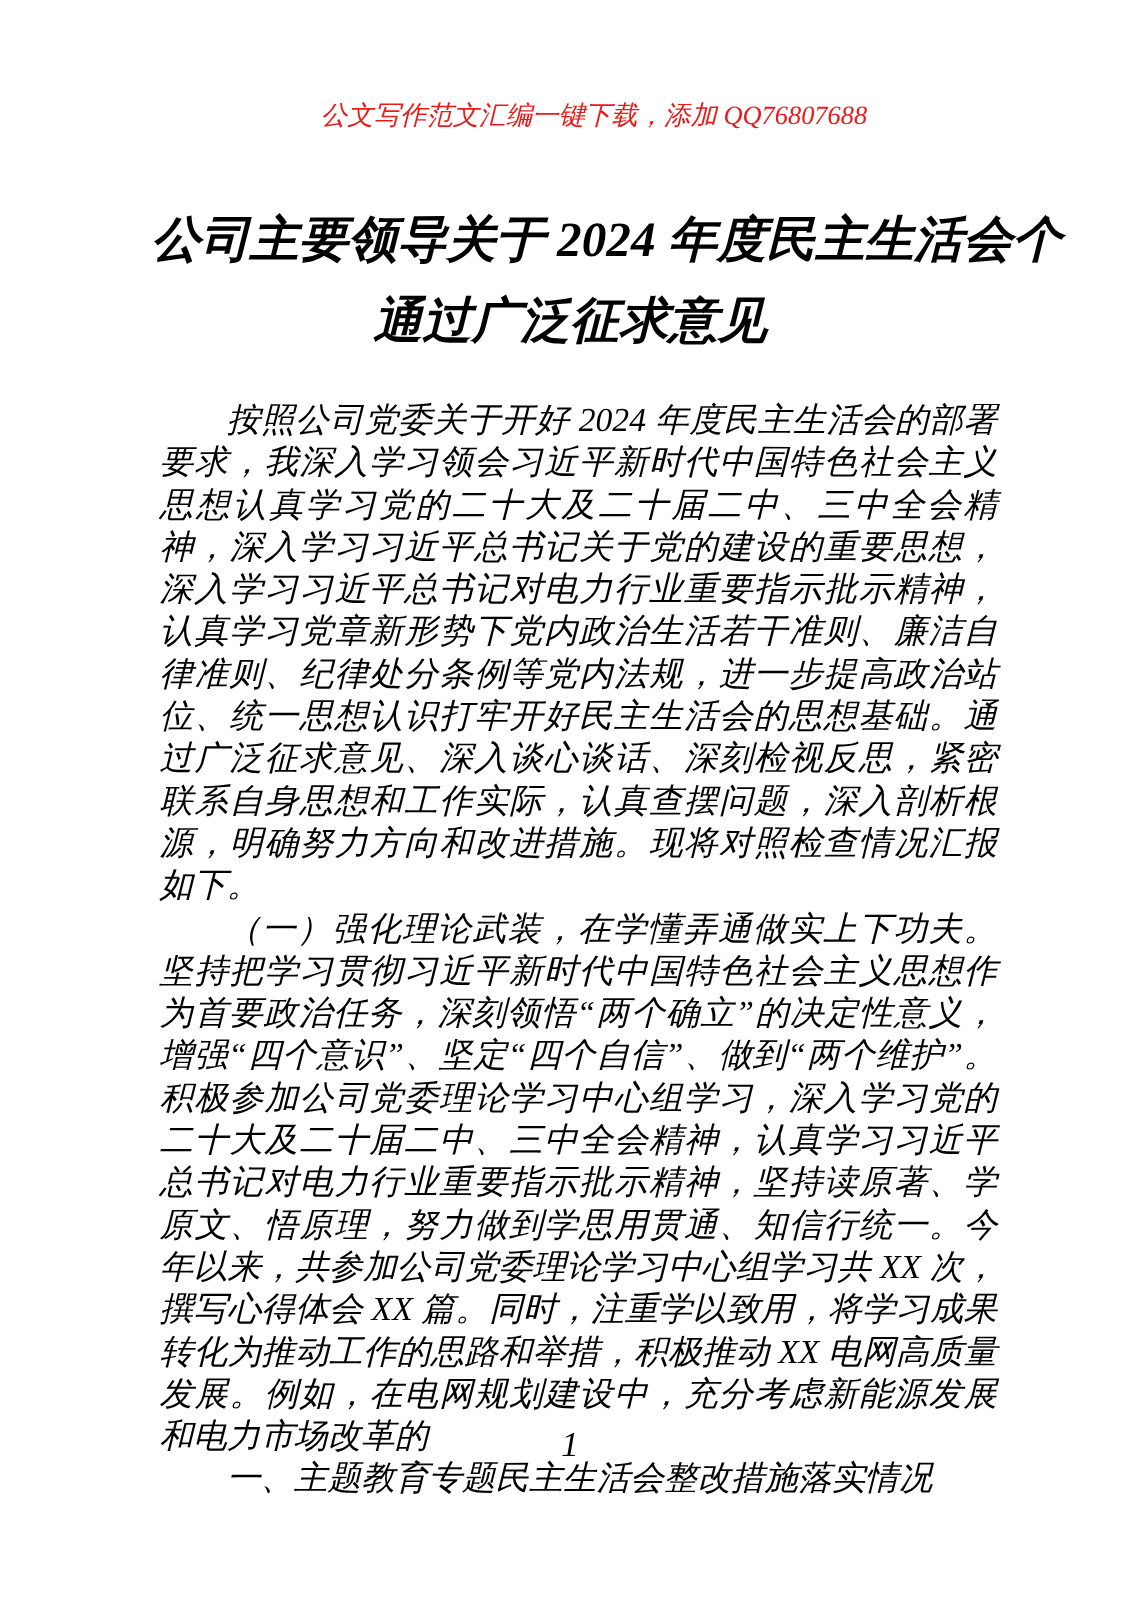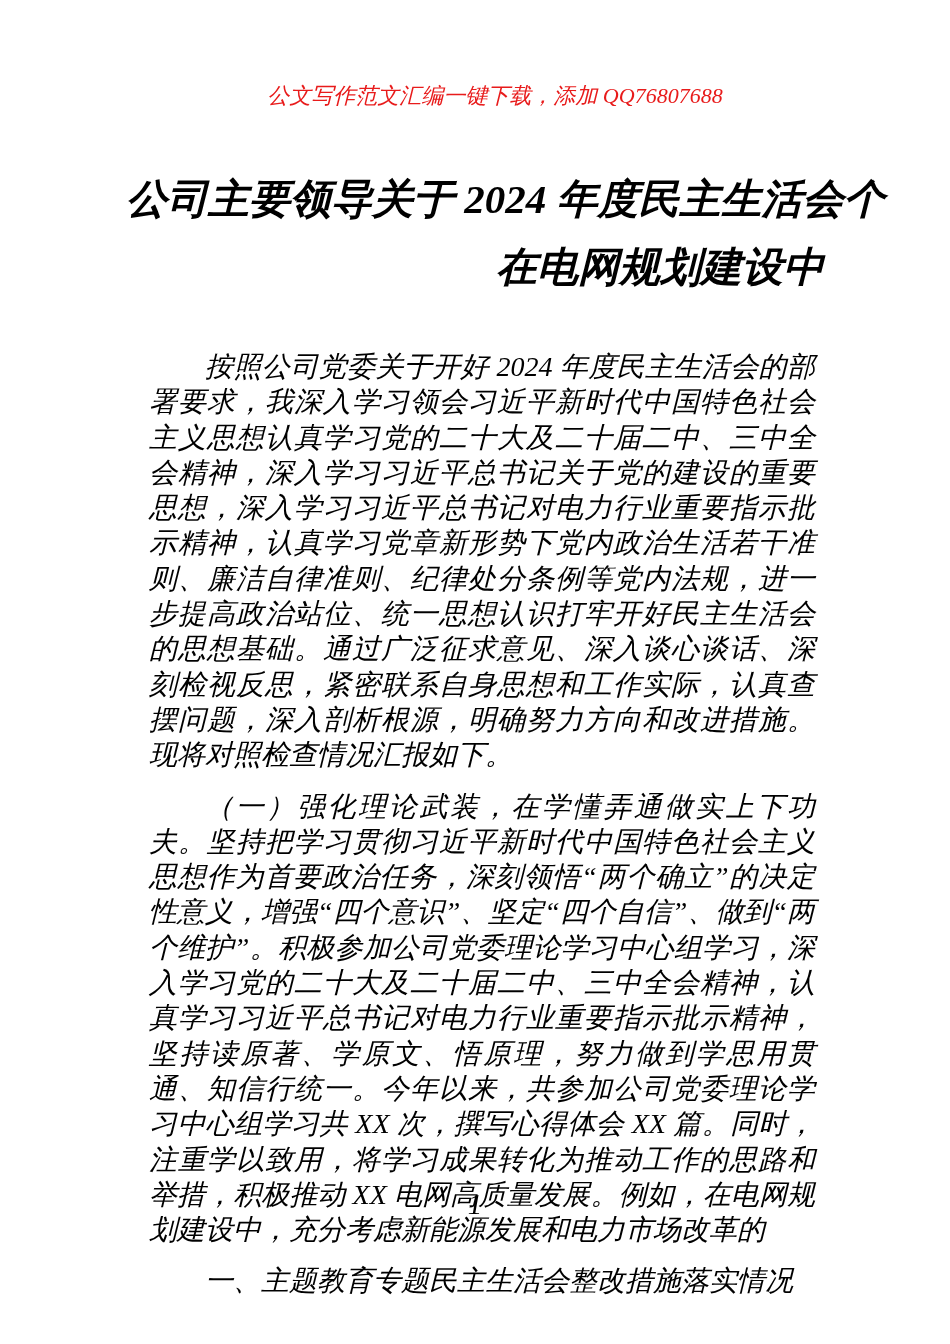--- a/index.html
+++ b/index.html
@@ -26,40 +26,40 @@
     font-size: 22px;
     line-height: 26px;
     color: #e81b1b;
     white-space: nowrap;
   }
   .doc-title {
     position: absolute;
     top: 165px;
     left: 126px;
     width: 698px;
-    text-align: right;
+    text-align: center;
     font-weight: 700;
     font-size: 41px;
     color: #000000;
   }
   .title-line {
     line-height: 68px;
     white-space: nowrap;
   }
   .doc-body {
     position: absolute;
     top: 333px;
     left: 133px;
     width: 698px;
     font-size: 28px;
     line-height: 35.3px;
     text-align: justify;
   }
   .doc-body p {
-    margin: 16px;
+    margin: 0;
     padding: 0;
     text-indent: 2em;
   }
   .page-number {
     position: absolute;
     top: 1188px;
     left: 0;
     width: 950px;
     text-align: center;
     font-size: 29px;
@@ -70,21 +70,21 @@
 </style>
 </head>
 <body>
 
 <div class="page">
 
   <div class="header-notice">公文写作范文汇编一键下载，添加 QQ76807688</div>
 
   <div class="doc-title">
     <div class="title-line">公司主要领导关于 2024 年度民主生活会个</div>
-    <div class="title-line">在电网规划建设中</div>
+    <div class="title-line">通过广泛征求意见</div>
   </div>
 
   <div class="doc-body">
     <p>按照公司党委关于开好 2024 年度民主生活会的部署要求，我深入学习领会习近平新时代中国特色社会主义思想认真学习党的二十大及二十届二中、三中全会精神，深入学习习近平总书记关于党的建设的重要思想，深入学习习近平总书记对电力行业重要指示批示精神，认真学习党章新形势下党内政治生活若干准则、廉洁自律准则、纪律处分条例等党内法规，进一步提高政治站位、统一思想认识打牢开好民主生活会的思想基础。通过广泛征求意见、深入谈心谈话、深刻检视反思，紧密联系自身思想和工作实际，认真查摆问题，深入剖析根源，明确努力方向和改进措施。现将对照检查情况汇报如下。</p>
     <p>（一）强化理论武装，在学懂弄通做实上下功夫。坚持把学习贯彻习近平新时代中国特色社会主义思想作为首要政治任务，深刻领悟“两个确立”的决定性意义，增强“四个意识”、坚定“四个自信”、做到“两个维护”。积极参加公司党委理论学习中心组学习，深入学习党的二十大及二十届二中、三中全会精神，认真学习习近平总书记对电力行业重要指示批示精神，坚持读原著、学原文、悟原理，努力做到学思用贯通、知信行统一。今年以来，共参加公司党委理论学习中心组学习共 XX 次，撰写心得体会 XX 篇。同时，注重学以致用，将学习成果转化为推动工作的思路和举措，积极推动 XX 电网高质量发展。例如，在电网规划建设中，充分考虑新能源发展和电力市场改革的</p>
     <p>一、主题教育专题民主生活会整改措施落实情况</p>
   </div>
 
   <div class="page-number">1</div>
 

